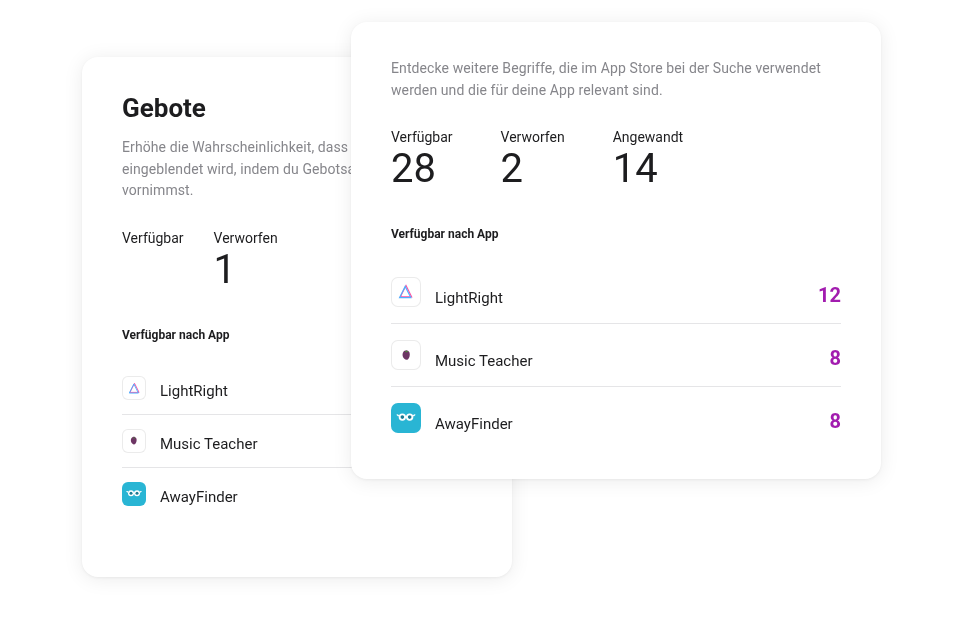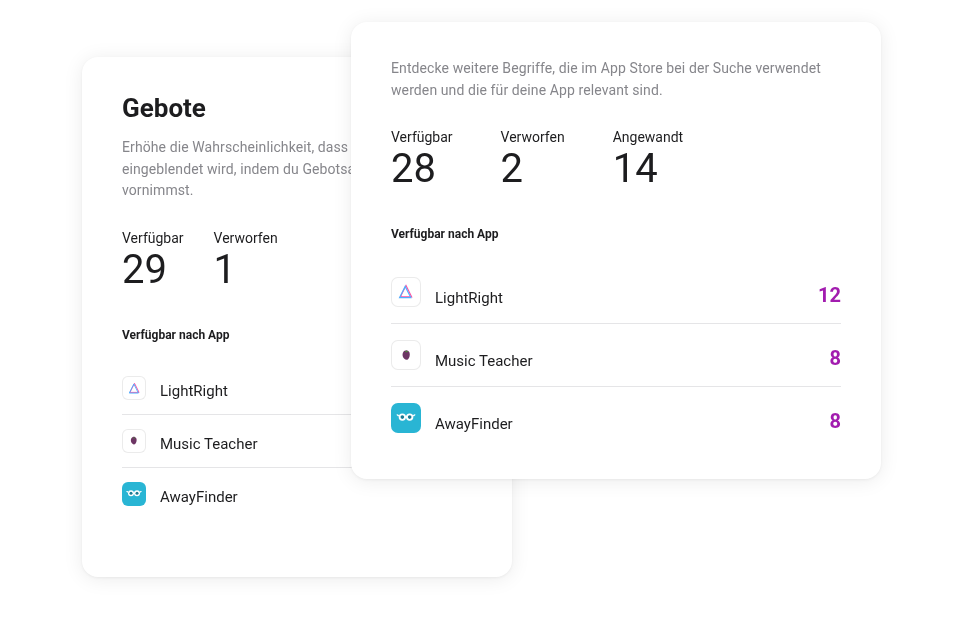--- a/index.html
+++ b/index.html
@@ -187,21 +187,20 @@
 </head>
 <body>
 
 <div class="card card-back">
   <h2 class="card-title">Gebote</h2>
   <p class="card-desc">Erhöhe die Wahrscheinlichkeit, dass deine Anzeige eingeblendet wird, indem du Gebotsanpassungen vornimmst.</p>
 
   <div class="stats-row">
     <div class="stat">
       <span class="stat-label">Verfügbar</span>
-      <span class="stat-value">29</span>
     </div>
     <div class="stat">
       <span class="stat-label">Verworfen</span>
       <span class="stat-value">1</span>
     </div>
   </div>
 
   <div class="section-label">Verfügbar nach App</div>
 
   <div class="app-list">

